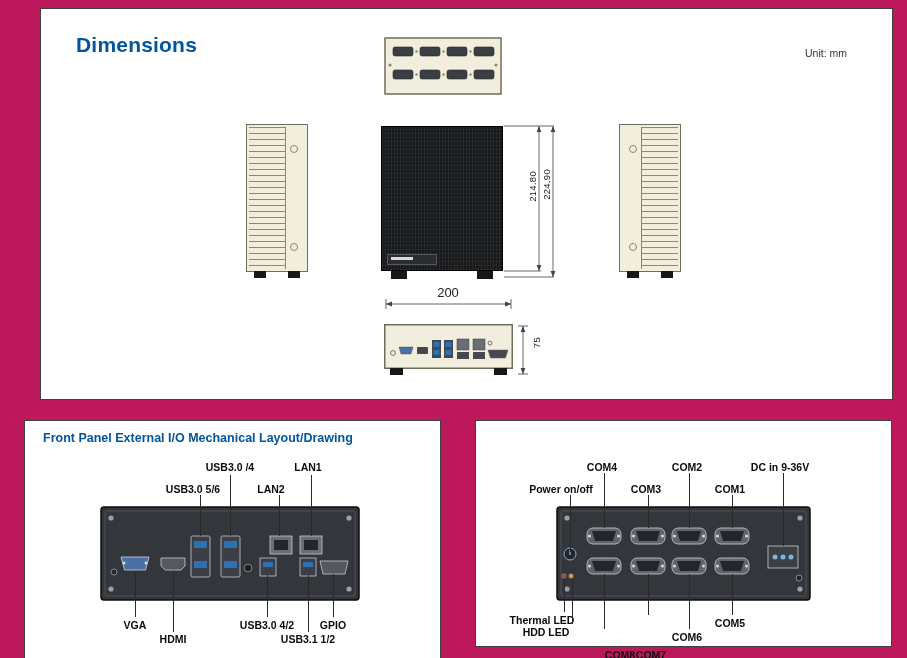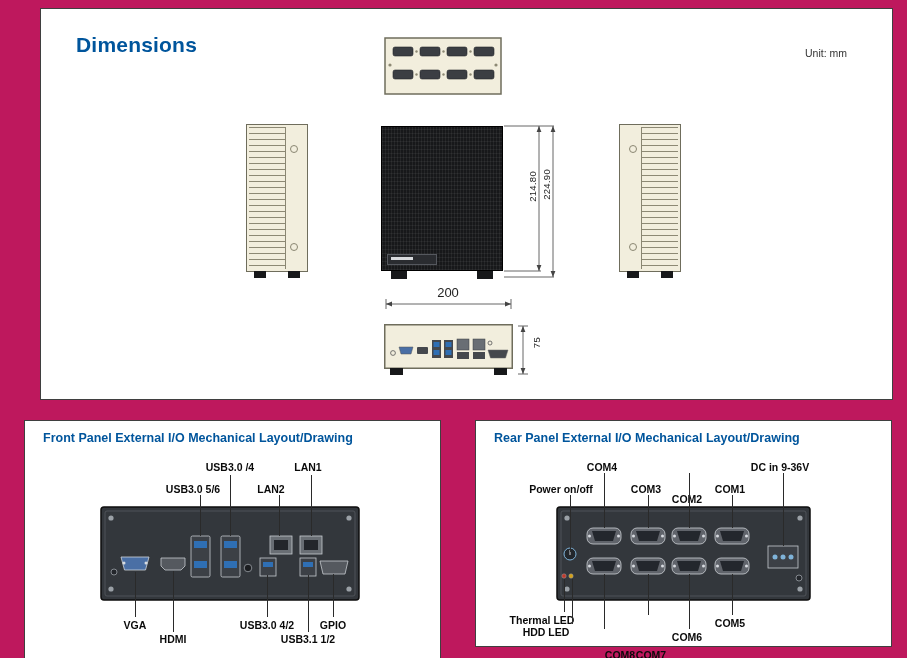--- a/index.html
+++ b/index.html
@@ -230,21 +230,20 @@
     <div class="ll" style="left:254px; top:74px;  height:41px;"></div>
     <div class="ll" style="left:286px; top:54px;  height:61px;"></div>
     <div class="ll" style="left:110px; top:151px; height:45px;"></div>
     <div class="ll" style="left:148px; top:150px; height:61px;"></div>
     <div class="ll" style="left:242px; top:154px; height:42px;"></div>
     <div class="ll" style="left:308px; top:153px; height:43px;"></div>
     <div class="ll" style="left:283px; top:154px; height:57px;"></div>
   </div>
 
   <div class="box" style="left:475px; top:420px; width:417px; height:227px;">
-    <div class="panel-title" style="left:18px; top:10px;">Rear Panel External I/O Mechanical Layout/Drawing</div>
 
     <svg class="abs" style="left:80px; top:85px;" width="255" height="95" viewBox="0 0 255 95">
       <rect x="1" y="1" width="253" height="93" rx="3" fill="#33373c" stroke="#0e0e0e" stroke-width="1.5"></rect>
       <rect x="5" y="5" width="245" height="85" rx="2" fill="none" stroke="#55595f" stroke-width="0.8"></rect>
       <g fill="#9aa0a6">
         <circle cx="11" cy="12" r="2.6"></circle>
           <circle cx="244" cy="12" r="2.6"></circle>
         <circle cx="11" cy="83" r="2.6"></circle>
           <circle cx="244" cy="83" r="2.6"></circle>
       </g>
@@ -308,21 +307,21 @@
         <circle cx="219" cy="51" r="2.5" fill="#7fb3d9"></circle>
         <circle cx="227" cy="51" r="2.5" fill="#7fb3d9"></circle>
         <circle cx="235" cy="51" r="2.5" fill="#7fb3d9"></circle>
       </g>
       <circle cx="8" cy="70" r="2.2" fill="#c0392b" stroke="#9aa0a6" stroke-width="0.5"></circle>
       <circle cx="15" cy="70" r="2.2" fill="#d4a017" stroke="#9aa0a6" stroke-width="0.5"></circle>
       <circle cx="243" cy="72" r="3" fill="#23262b" stroke="#9aa0a6" stroke-width="0.8"></circle>
     </svg>
 
     <span class="lbl" style="left:126px; top:40px;">COM4</span>
-    <span class="lbl" style="left:211px; top:40px;margin-top:32px;">COM2</span>
+    <span class="lbl" style="left:211px; top:40px;">COM2</span>
     <span class="lbl" style="left:300px; top:40px;padding-left:8px;">DC in 9-36V</span>
     <span class="lbl" style="left:85px;  top:62px;">Power on/off</span>
     <span class="lbl" style="left:170px; top:62px;text-align:right;">COM3</span>
     <span class="lbl" style="left:254px; top:62px;">COM1</span>
 
     <span class="lbl" style="left:66px;  top:193px;">Thermal LED</span>
     <span class="lbl" style="left:70px;  top:205px;">HDD LED</span>
     <span class="lbl" style="left:128px; top:228px;padding-left:32px;">COM8</span>
     <span class="lbl" style="left:175px; top:196px;margin-top:32px;">COM7</span>
     <span class="lbl" style="left:211px; top:210px;">COM6</span>

